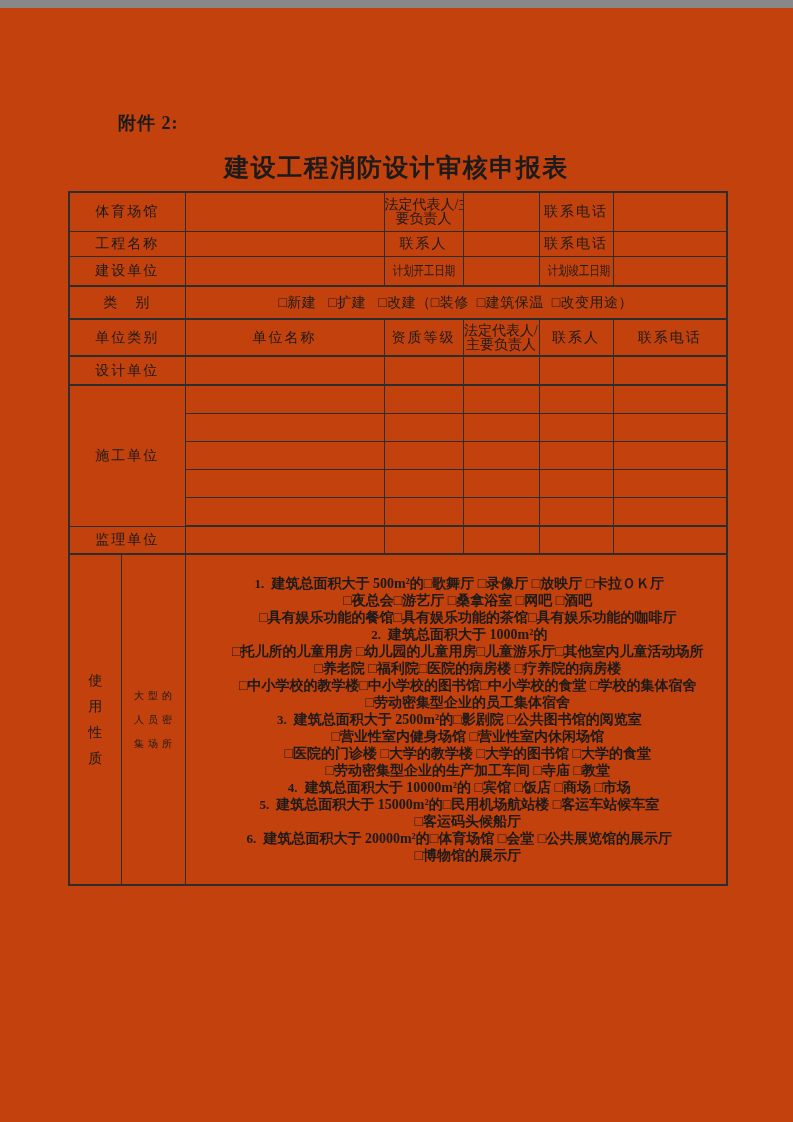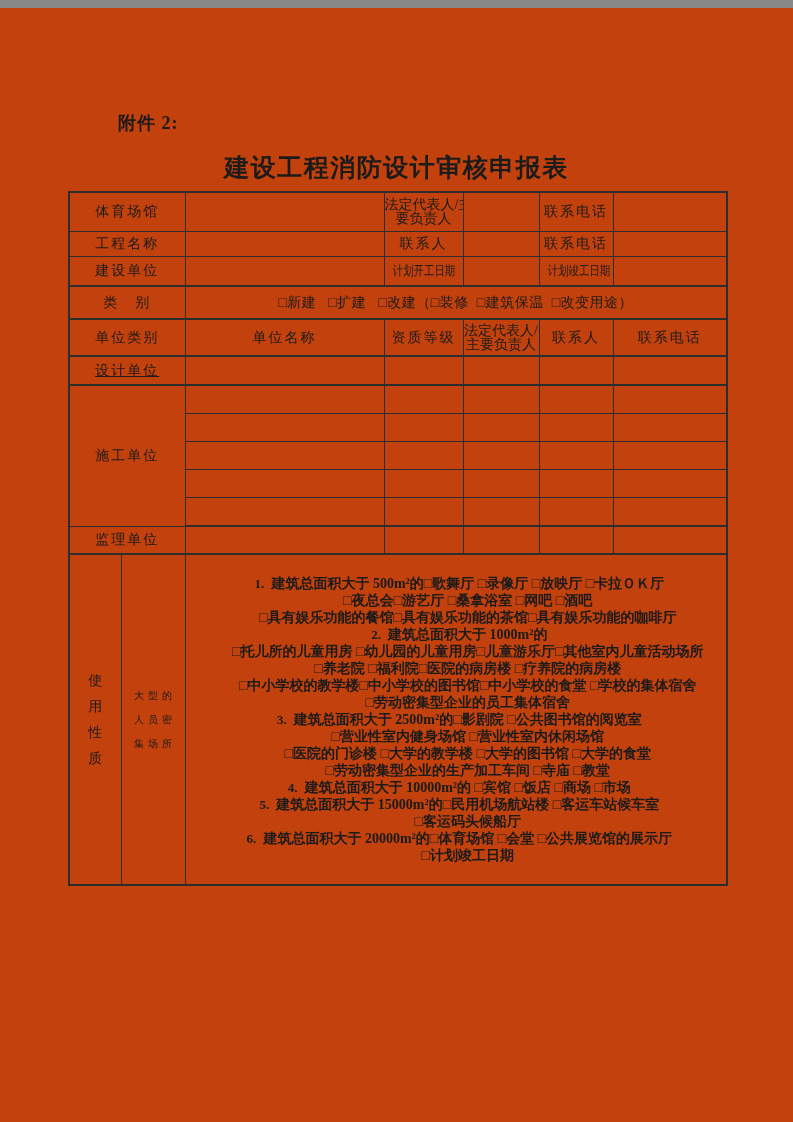--- a/index.html
+++ b/index.html
@@ -22,21 +22,21 @@
   }
   tr.thick td{border-bottom-width:2px;}
   td.sep{border-right-width:2px;}
   td.lab{letter-spacing:2px;}
   td.small{font-size:11px;line-height:14px;letter-spacing:0;}
   td.small div{white-space:nowrap;}
   .squeeze span{display:inline-block;white-space:nowrap;font-size:13px;transform:scaleX(0.8);transform-origin:50% 50%;}
   td.opts{letter-spacing:0.5px;white-space:pre-wrap;font-size:14px;}
   
   tr.h40 td{height:38px;} tr.h26 td{height:24px;} tr.h31 td{height:28px;}
-  tr.h34 td{height:31px;} tr.h38 td{height:35px;} tr.h30 td{height:27px;text-decoration:underline;}
+  tr.h34 td{height:31px;} tr.h38 td{height:35px;} tr.h30 td{height:27px;}
   tr.h29 td{height:27px;} tr.h28 td{height:26px;}
   
   td.vlabel{letter-spacing:0;}
   td.vlabel div{line-height:26px;font-size:14px;}
   td.sublabel div{line-height:24px;font-size:10px;letter-spacing:4px;text-indent:4px;white-space:nowrap;}
   td.content{vertical-align:top;text-align:left;padding:15px 4px 0 7px;font-size:14px;line-height:17px;height:329px;font-weight:bold;}
   .u-line{white-space:pre-wrap;}
   .u-line.cont{padding-left:24px;}
   .u-num{display:inline-block;width:24px;font-size:13px;}
   .pagenum{position:absolute;left:0;right:0;top:1023px;text-align:center;font-size:12.5px;letter-spacing:1px;}
@@ -197,21 +197,21 @@
               </div>
               <div class="u-item">
                 <div class="u-line first"><span class="u-num">4.</span><span>建筑总面积大于 10000m²的 □宾馆 □饭店 □商场 □市场</span></div>
               </div>
               <div class="u-item">
                 <div class="u-line first"><span class="u-num">5.</span><span>建筑总面积大于 15000m²的□民用机场航站楼 □客运车站候车室</span></div>
                 <div class="u-line cont">□客运码头候船厅</div>
               </div>
               <div class="u-item">
                 <div class="u-line first"><span class="u-num">6.</span><span>建筑总面积大于 20000m²的□体育场馆 □会堂 □公共展览馆的展示厅</span></div>
-                <div class="u-line cont">□计划竣工日期</div>
+                <div class="u-line cont">□博物馆的展示厅</div>
               </div>
             </div>
       </td>
     </tr>
   </tbody>
     </table>
 
 </div>
 
 </body></html>

